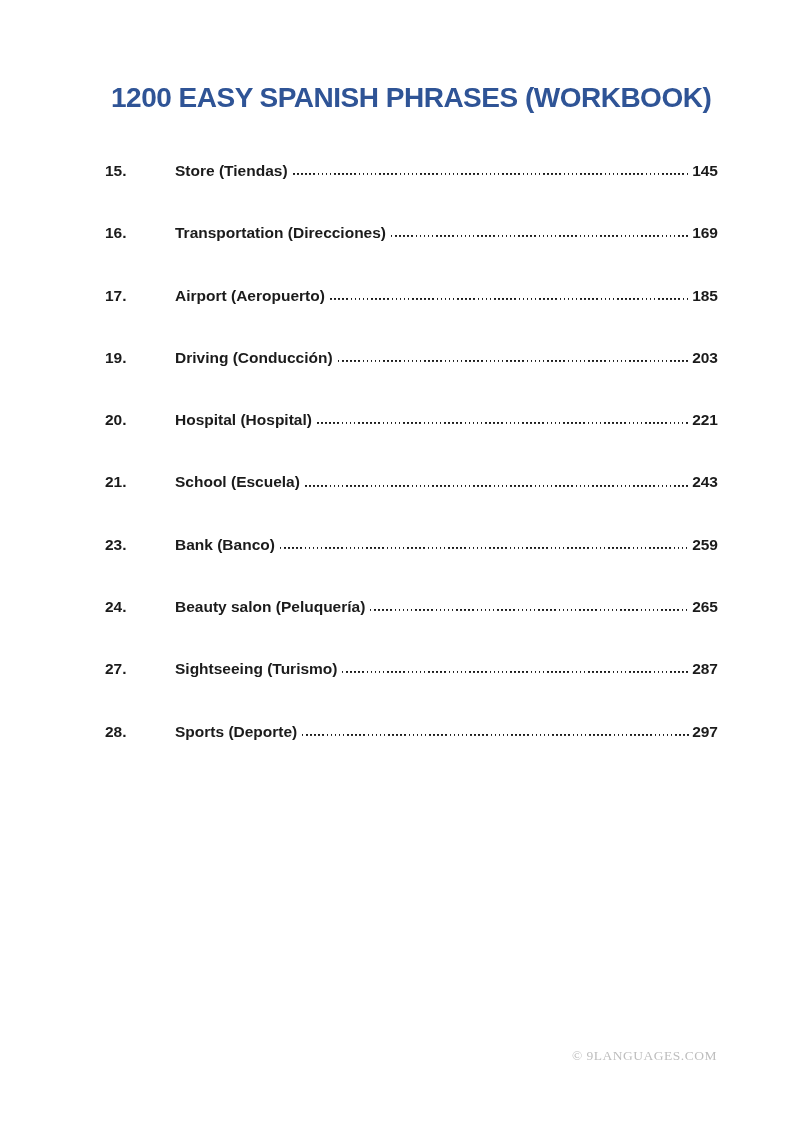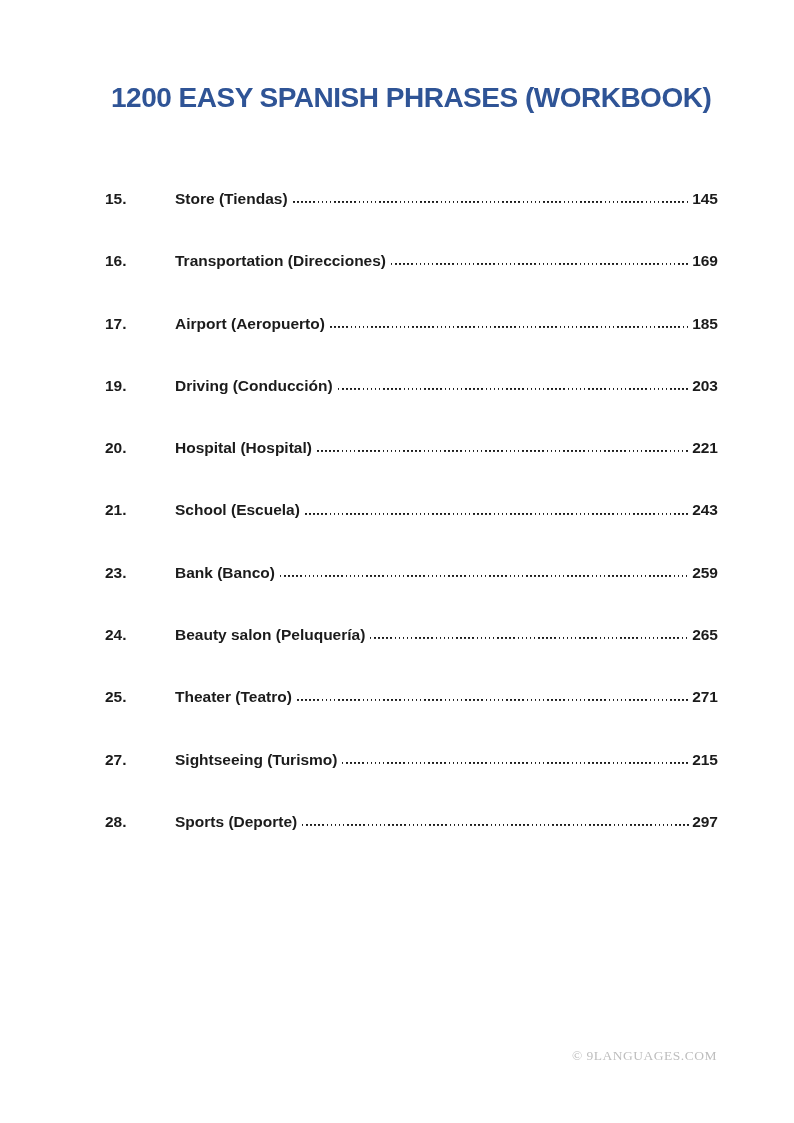--- a/index.html
+++ b/index.html
@@ -53,21 +53,20 @@
     flex: 1 1 auto;
     height: 12px;
     margin: 0 2px 0 5px;
     background-image: repeating-linear-gradient(to right, currentColor 0 1.5px, transparent 1.5px 4.1px);
     background-size: 100% 1.9px;
     background-repeat: no-repeat;
     background-position: left bottom 1px;
   }
   .toc-page {
     flex: 0 0 auto;
-    margin-top: 28px;
   }
   .footer {
     position: absolute;
     top: 1048px;
     right: 77px;
     font-family: "Liberation Serif", serif;
     font-size: 13.5px;
     letter-spacing: 0.5px;
     white-space: nowrap;
   }
@@ -130,33 +129,27 @@
       <span class="toc-page">259</span>
     </div>
 
     <div class="toc-row">
       <span class="toc-num">24.</span>
       <span class="toc-label">Beauty salon (Peluquería)</span>
       <span class="toc-leader"></span>
       <span class="toc-page">265</span>
     </div>
 
-    <div class="toc-row">
-      <span class="toc-num">25.</span>
-      <span class="toc-label">Theater (Teatro)</span>
-      <span class="toc-leader"></span>
-      <span class="toc-page">271</span>
-    </div>
 
 
     <div class="toc-row">
       <span class="toc-num">27.</span>
       <span class="toc-label">Sightseeing (Turismo)</span>
       <span class="toc-leader"></span>
-      <span class="toc-page">215</span>
+      <span class="toc-page">287</span>
     </div>
 
     <div class="toc-row">
       <span class="toc-num">28.</span>
       <span class="toc-label">Sports (Deporte)</span>
       <span class="toc-leader"></span>
       <span class="toc-page">297</span>
     </div>
   </div>
 

